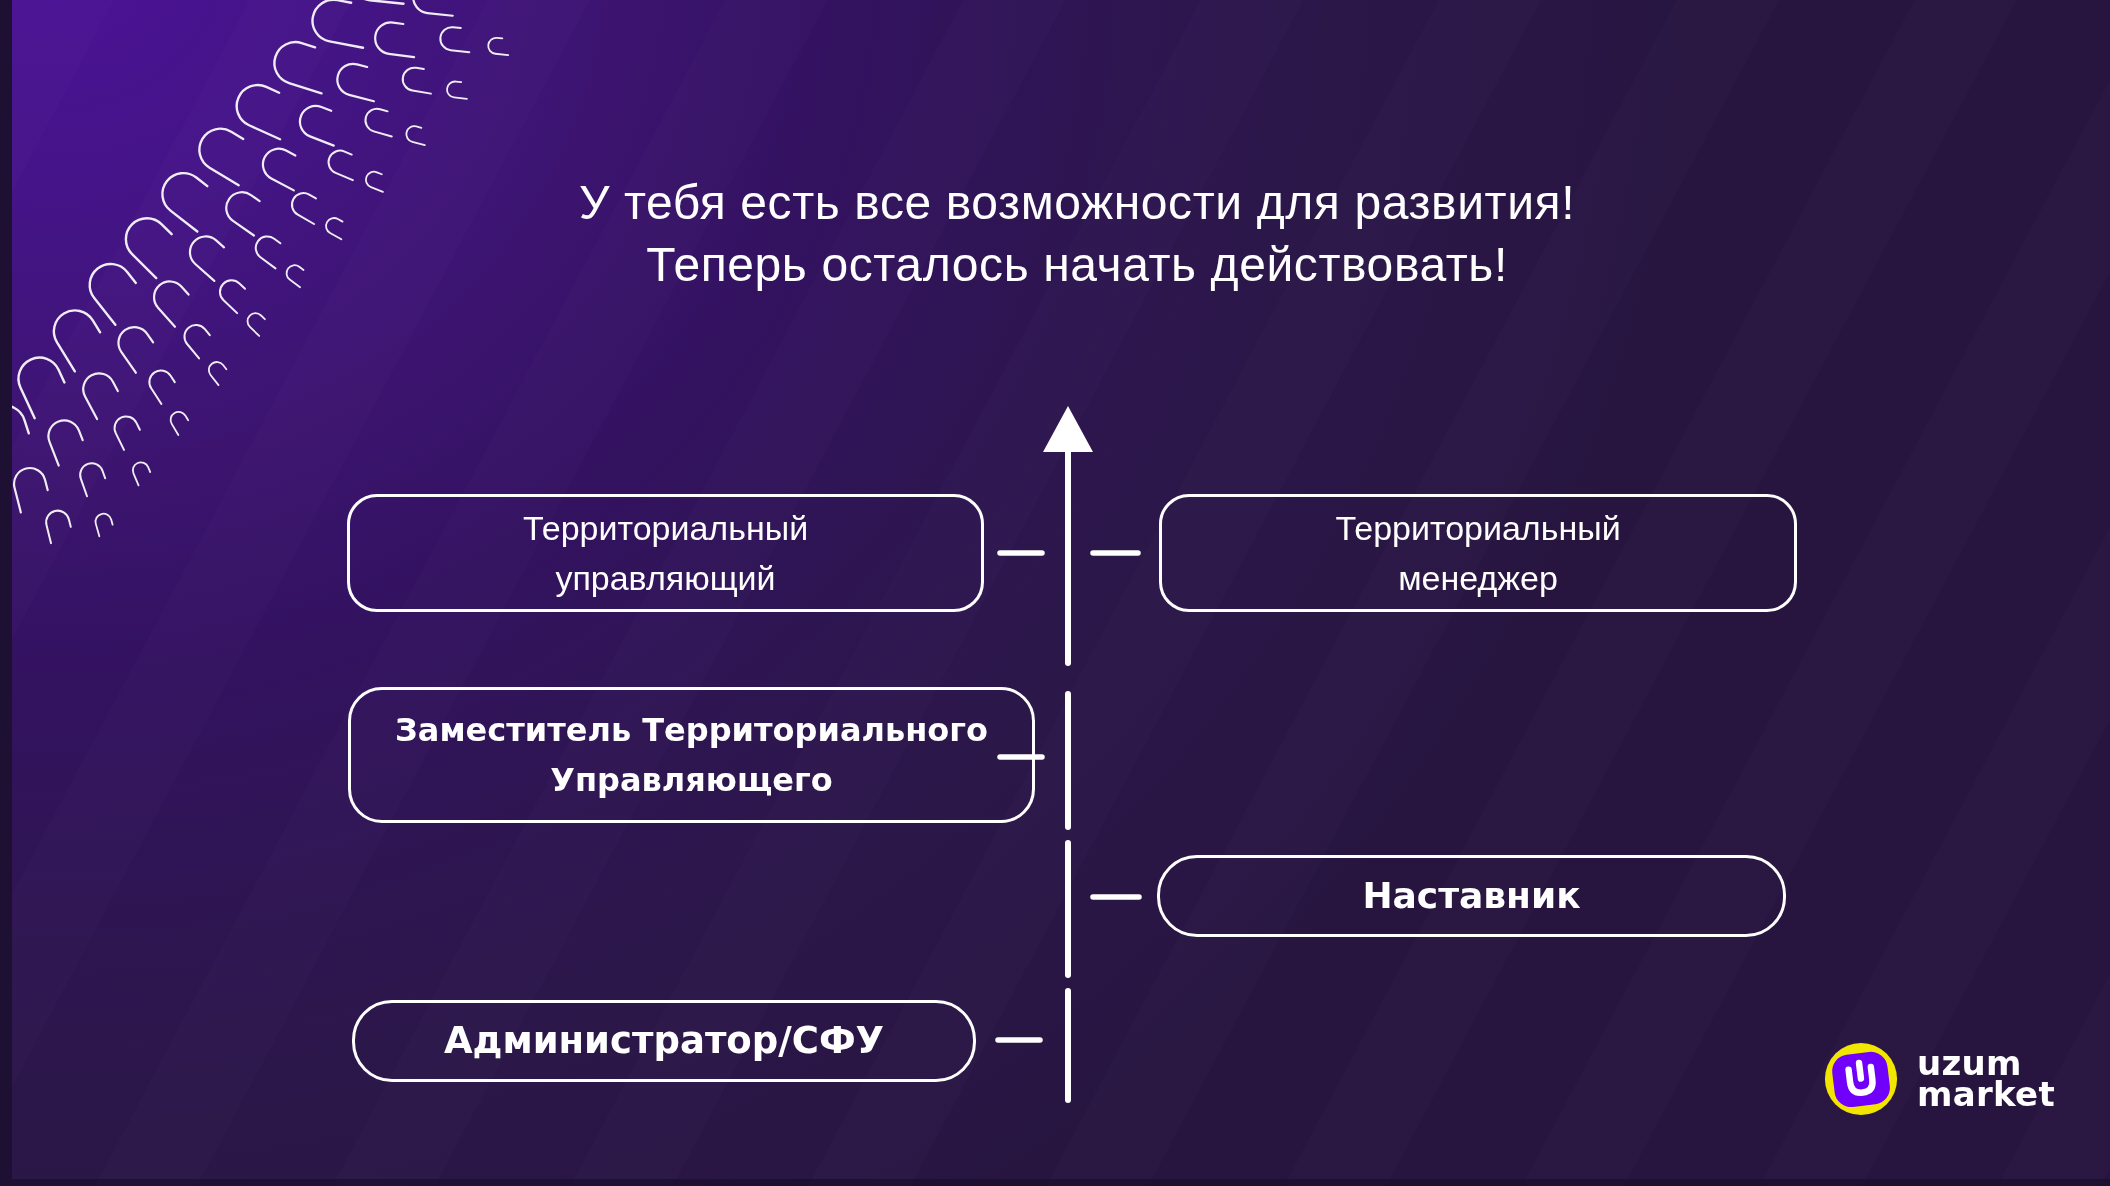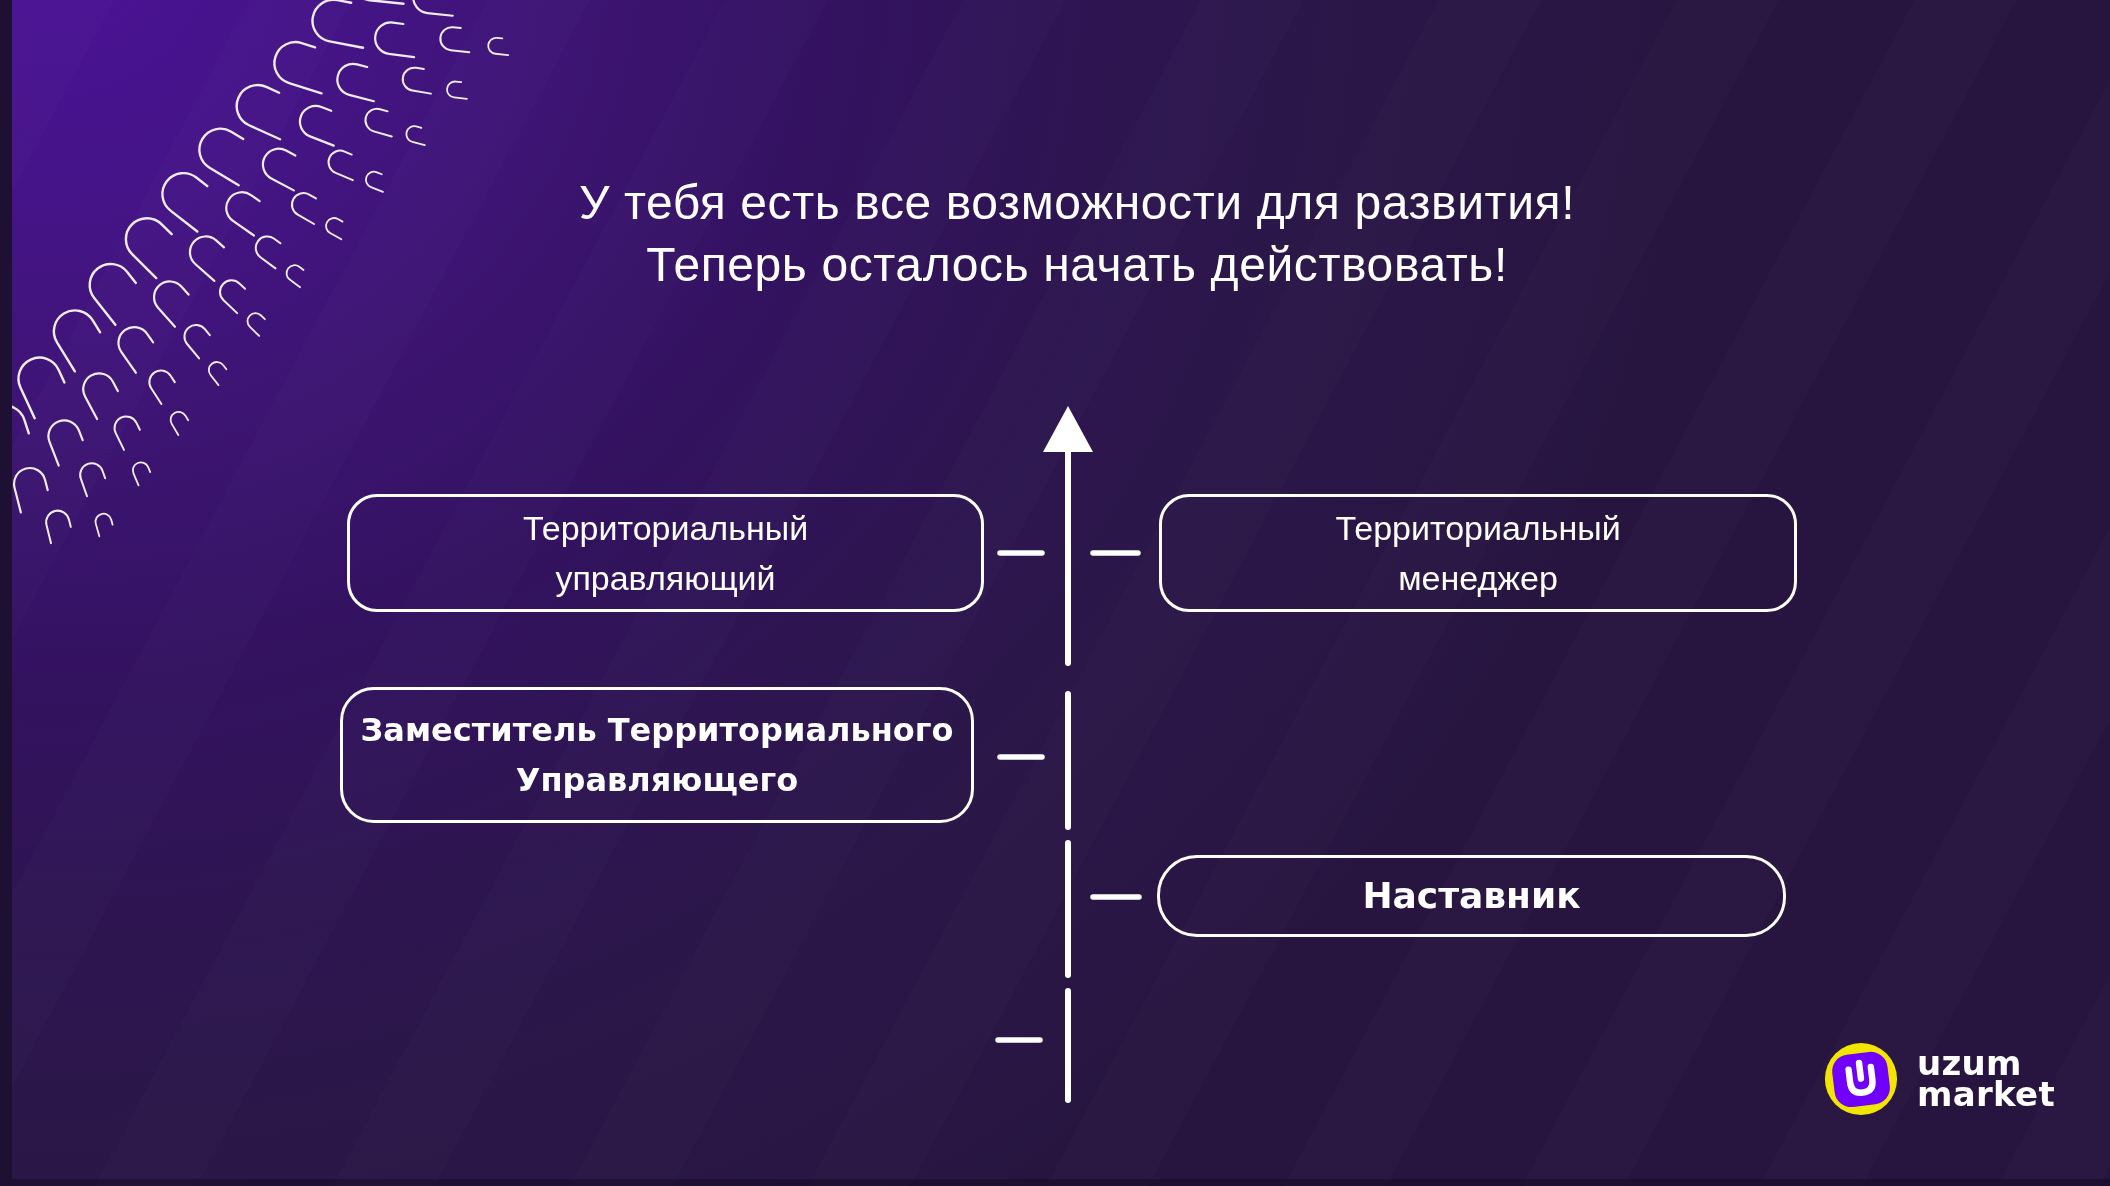--- a/index.html
+++ b/index.html
@@ -62,21 +62,21 @@
     background: transparent;
   }
   .role-box .label { white-space: pre-line; }
   .font-regular { font-family: "Liberation Sans", sans-serif; font-weight: 400; justify-content: center; }
   .font-brand   { font-family: "DejaVu Sans", sans-serif;    font-weight: 700; }
 
   #box-tu   { left: 335px;  top: 494px;  width: 637px; height: 118px; border-radius: 30px;
               font-size: 34px; line-height: 50px; }
   #box-tm   { left: 1147px; top: 494px;  width: 638px; height: 118px; border-radius: 30px;
               font-size: 34px; line-height: 50px; }
-  #box-zam  { left: 328px;  top: 687px;  width: 634px; height: 136px; border-radius: 34px;
+  #box-zam  { left: 336px;  top: 687px;  width: 687px; height: 136px; border-radius: 34px;
               font-size: 32px; line-height: 50px; }
   #box-nast { left: 1145px; top: 855px;  width: 629px; height: 82px;  border-radius: 40px;
               font-size: 36px; line-height: 42px; }
   #box-adm  { left: 340px;  top: 1000px; width: 624px; height: 82px;  border-radius: 40px;
               font-size: 37px; line-height: 42px; }
 
   .logo {
     position: absolute; left: 1810px; top: 1040px;
     display: flex; align-items: center;
     gap: 17px;
@@ -175,20 +175,23 @@
 
   <div class="role-box font-brand" id="box-zam">
     <span class="label">Заместитель Территориального
 Управляющего</span>
   </div>
 
   <div class="role-box font-brand" id="box-nast">
     <span class="label">Наставник</span>
   </div>
 
+  <div class="role-box font-brand" id="box-adm">
+    <span class="label">Администратор/СФУ</span>
+  </div>
 
   <div class="logo">
     <svg class="logo-badge" width="78" height="78" viewBox="0 0 80 80">
       <circle cx="40" cy="40" r="37" fill="#F2E600"></circle>
       <g transform="rotate(-7 40 40)">
         <rect x="11.5" y="13.5" width="57" height="54" rx="17" fill="#7000FA"></rect>
         <path d="M 28.5 29 L 28.5 42 Q 28.5 54 40 54 Q 51.5 54 51.5 42 L 51.5 29" fill="none" stroke="#ffffff" stroke-width="6.6" stroke-linecap="round"></path>
         <path d="M 40 23.5 L 40 39.5" fill="none" stroke="#ffffff" stroke-width="6.6" stroke-linecap="round"></path>
       </g>
     </svg>

